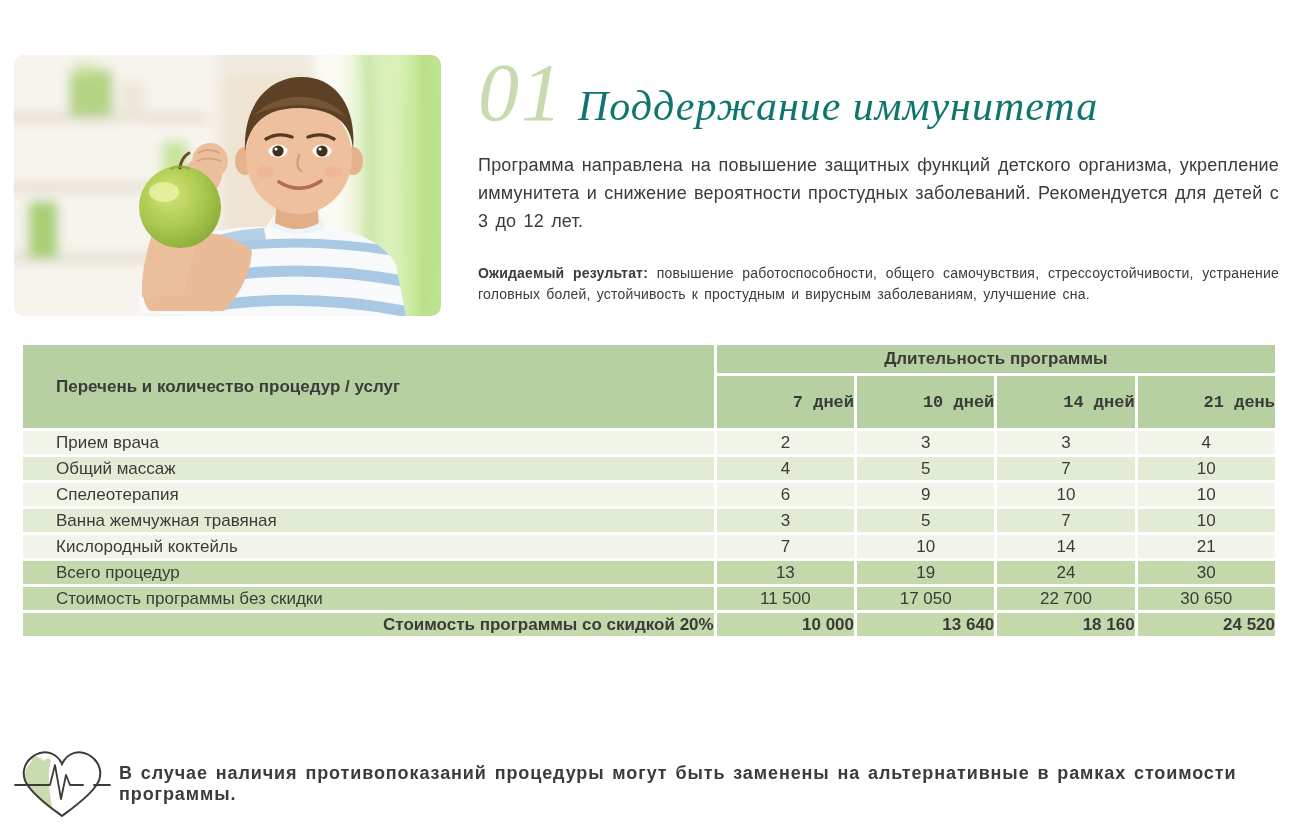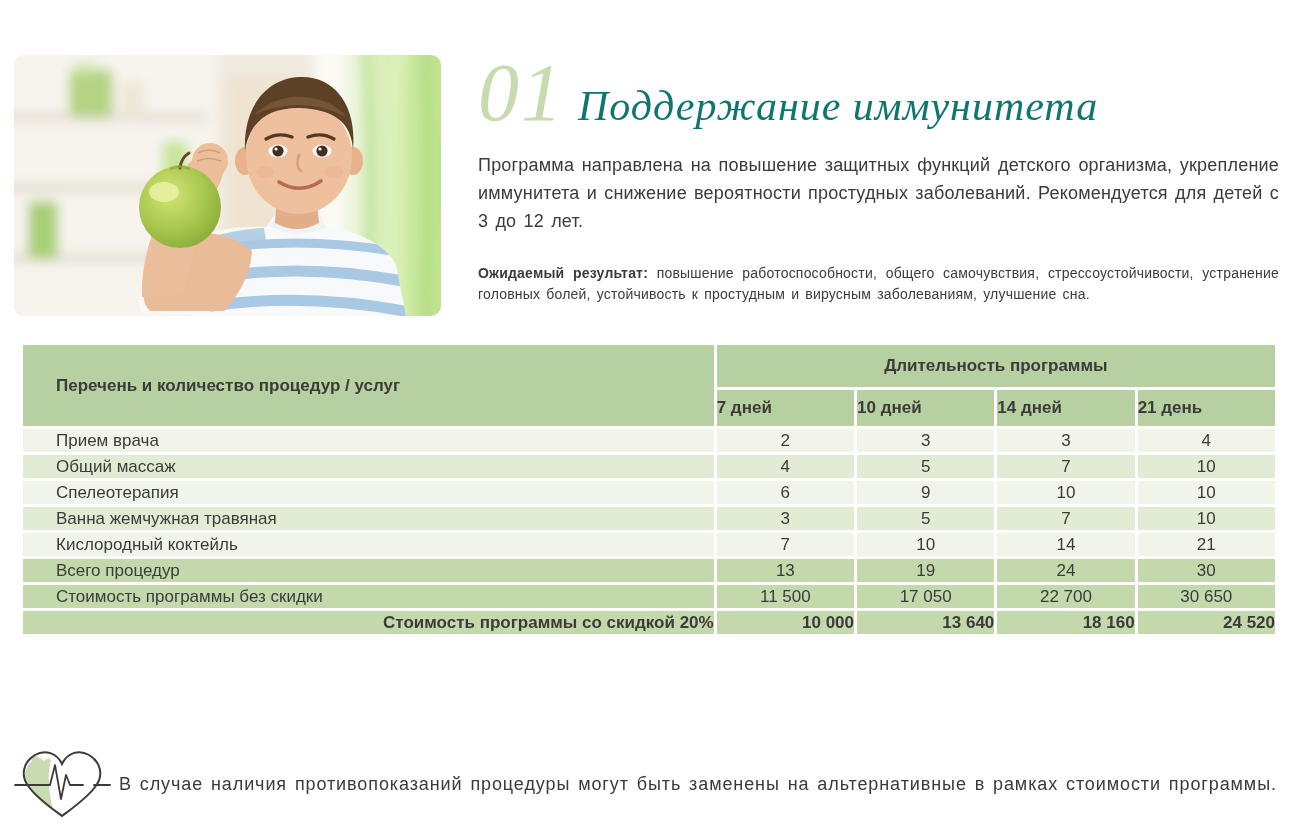--- a/index.html
+++ b/index.html
@@ -26,32 +26,32 @@
   .intro{margin-top:18px;font-size:18px;line-height:1.55;text-align:justify;letter-spacing:.2px;word-spacing:2px;}
   .expected{margin-top:27px;font-size:14px;line-height:1.55;text-align:justify;letter-spacing:.2px;word-spacing:2px;}
   .expected b{letter-spacing:.2px;}
 
   
   .program-table{position:absolute;left:20px;top:342px;width:1258px;border-collapse:separate;border-spacing:3px;font-size:17px;color:var(--text-dark);}
   .program-table th,.program-table td{vertical-align:middle;}
   .program-table .label-col{text-align:left;padding-left:33px;width:700px;}
   .program-table .val-col{text-align:center;width:139px;}
   .program-table thead th{background:var(--header-green);font-weight:bold;}
-  .program-table .dur-head{height:42px;text-align:center;}
-  .program-table .sub-head{height:36px;text-align:left;}
+  .program-table .dur-head{height:28px;text-align:center;}
+  .program-table .sub-head{height:52px;text-align:right;font-family:Liberation Mono, monospace;}
   .program-table tbody td{height:23px;}
   .program-table tr.light td{background:var(--row-light);}
   .program-table tr.green td{background:var(--row-green);}
   .program-table tr.total td{background:var(--row-total);}
   .program-table tr.bold td{font-weight:bold;text-align:right;}
 
   
   .footnote{position:absolute;left:14px;top:744px;width:1268px;height:80px;display:flex;align-items:center;}
   .footnote .icon{flex:0 0 97px;height:74px;}
-  .footnote p{font-size:18px;letter-spacing:.9px;word-spacing:2px;margin-left:8px;}
+  .footnote p{font-size:18px;letter-spacing:.9px;word-spacing:2px;margin-left:8px;font-weight:bold;}
 </style>
 </head>
 <body>
 
 <div class="page">
 
   <div class="photo">
     <svg viewBox="0 0 427 261" preserveAspectRatio="none">
       <defs>
         <filter id="bgBlur" x="-20%" y="-20%" width="140%" height="140%">

